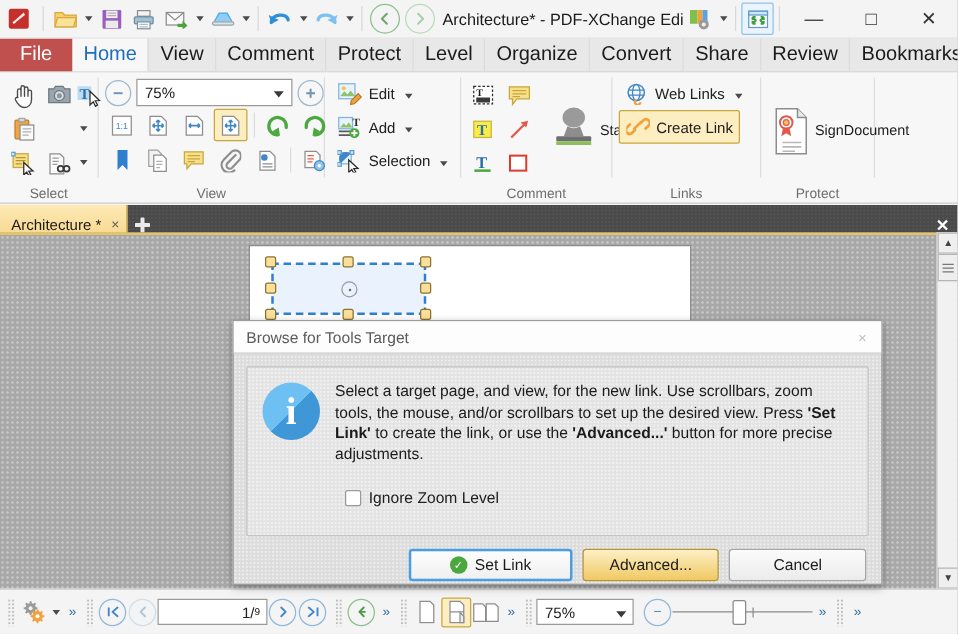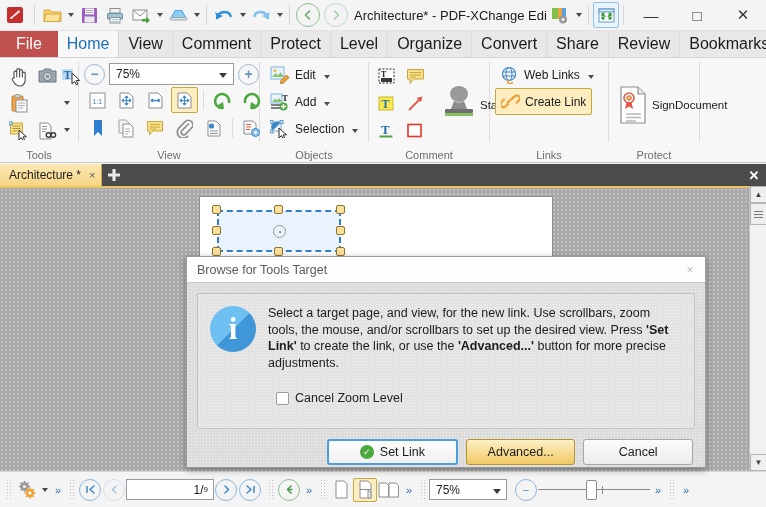--- a/index.html
+++ b/index.html
@@ -78,21 +78,21 @@
   .ibtn{ width:27px;height:26px;display:flex;align-items:center;justify-content:center;border-radius:2px;}
   .lblbtn{ display:flex; align-items:center; gap:5px; height:27px; padding:0 5px; border-radius:2px; font-size:12px; white-space:nowrap;}
   .lblbtn.sel{ background:#fdeec1; border:1px solid #c8a73c; }
   .dd:after{content:"";display:inline-block;border-left:3.5px solid transparent;border-right:3.5px solid transparent;border-top:4px solid #4a4a4a;margin-left:3px;}
 
   .bigbtn{ display:flex; align-items:center; justify-content:flex-start; width:62px; padding-top:2px; border-radius:2px; }
   .bigbtn .cap{ font-size:11.5px; text-align:center; line-height:12px; color:#1b1b1b;}
 
   
   .doctabs{
-    position:absolute; left:0; top:164px; width:766px; height:22px;
+    position:absolute; left:0; top:164px; width:766px; height:32px;
     background:#4a4a4a; display:flex; align-items:stretch;
     background-image:radial-gradient(rgba(255,255,255,.055) 1px, transparent 1px);
     background-size:3px 3px;
   }
   .doctab{
     background:#fbdf9a; background-image:linear-gradient(#fde9b5,#f6d484);
     display:flex; align-items:center; padding:0 6px 0 9px; font-size:12px; color:#1b1b1b;
     border-right:1px solid #c9a84f; min-width:92px; position:relative;
   }
   .doctab .x{ margin-left:8px; font-size:11px; color:#5a5a5a; }
@@ -385,21 +385,21 @@
             <svg width="19" height="18" viewBox="0 0 19 18">
               <path d="M2 1 h8 l3 3 v13 H2 Z" fill="#fafafa" stroke="#8d8d8d"></path>
               <path d="M4 4.5 h5 M4 7 h5 M4 9.5 h4" stroke="#9a9a9a"></path>
               <circle cx="10.5" cy="13" r="2.3" fill="none" stroke="#3a3a3a" stroke-width="1.4"></circle>
               <circle cx="15.3" cy="13" r="2.3" fill="none" stroke="#3a3a3a" stroke-width="1.4"></circle>
             </svg>
           </div>
           <div class="qarrow"></div>
         </div>
       </div>
-      <div class="rgroup-label">Tools</div>
+      <div class="rgroup-label">Select</div>
     </div>
 
     <div class="rsep"></div>
 
     <div class="rgroup" style="width:180px;">
       <div class="rgroup-body" style="flex-direction:column;align-items:flex-start;justify-content:flex-start;padding-top:5px;">
         <div class="zoomrow">
           <div class="circbtn">−</div>
           <div class="zoombox">
             <span class="v">75%</span>
@@ -529,21 +529,20 @@
                 <path d="M9 8 L9 18 L11.4 15.6 L13 18.5 L14.6 17.6 L13 14.9 L16.4 14.8 Z" fill="#fff" stroke="#2b2b2b"></path>
                 <rect x="0" y="0.5" width="3" height="3" fill="#cfe6f7" stroke="#5f9ac9"></rect>
                 <rect x="10" y="0.5" width="3" height="3" fill="#cfe6f7" stroke="#5f9ac9"></rect>
                 <rect x="0" y="10" width="3" height="3" fill="#cfe6f7" stroke="#5f9ac9"></rect>
               </svg>
           </span>
           <span>Selection</span>
           <span class="dd"></span>
         </div>
       </div>
-      <div class="rgroup-label">Objects</div>
     </div>
 
     <div class="rsep"></div>
 
     <div class="rgroup" style="width:120px;">
       <div class="rgroup-body">
         <div class="tool-grid3">
           <div class="tool-cell">
             <svg width="20" height="18" viewBox="0 0 20 18">
                 <rect x="1" y="1" width="15" height="14" fill="#fff" stroke="#2b2b2b" stroke-dasharray="2 1.5"></rect>
@@ -806,21 +805,21 @@
       <div class="dlg-row">
         <div class="info-icon">i</div>
         <div class="dlg-msg">
           <span>Select a target page, and view, for the new link. Use scrollbars, zoom tools, the mouse, and/or scrollbars to set up the desired view. Press </span><b>'Set Link'</b><span> to create the link, or use the </span><b>'Advanced...'</b><span> button for more precise adjustments.</span>
         </div>
       </div>
 
       <div style="margin-top:20px;padding-left:66px;">
         <div class="cb-row">
           <span class="cbox"></span>
-          <span>Cancel Zoom Level</span>
+          <span>Ignore Zoom Level</span>
         </div>
       </div>
     </div>
 
     <div class="dlg-btns">
       <div class="dbtn primary" style="width:136px;margin-left:128px;">
         <span class="ok-ic">✓</span>
         <span>Set Link</span>
       </div>
       <div class="dbtn amber" style="width:114px;">

